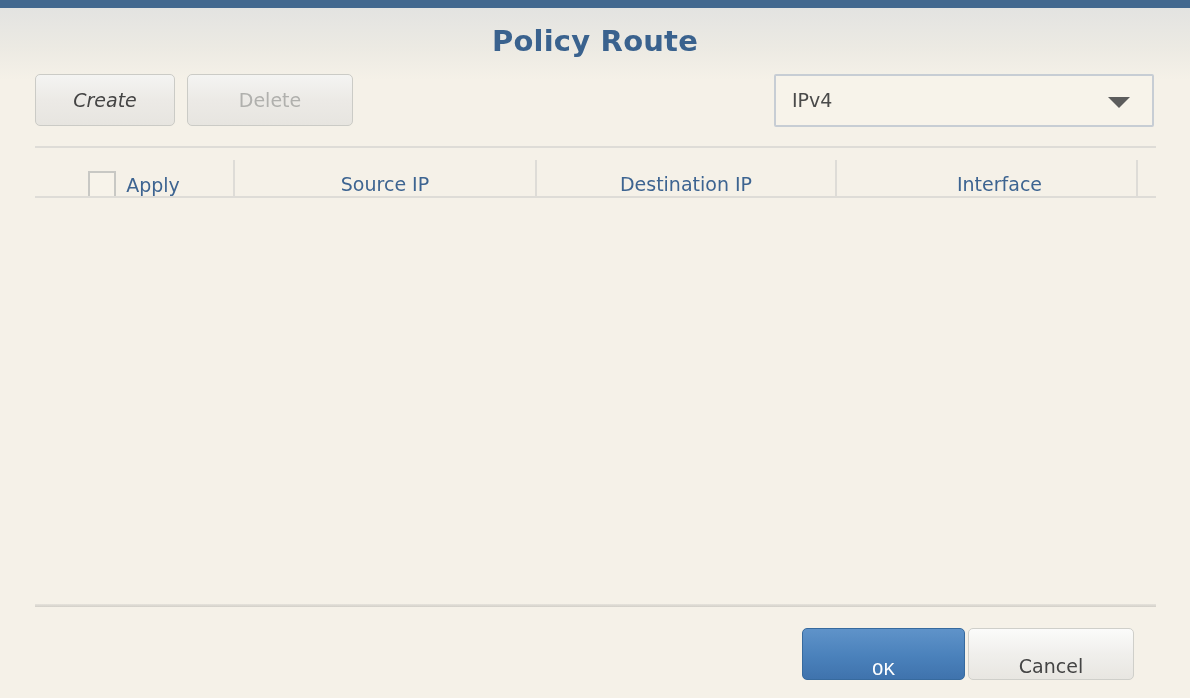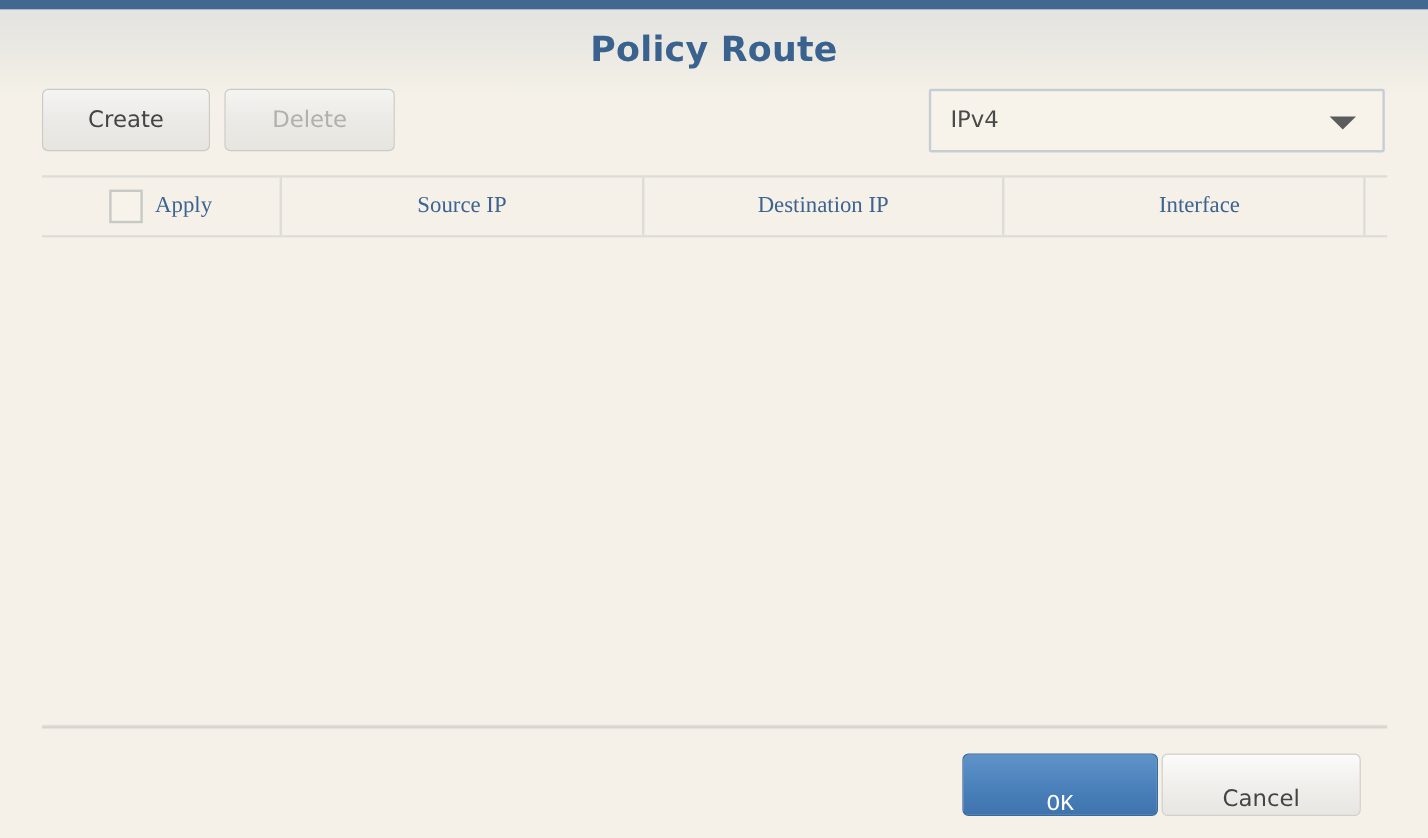--- a/index.html
+++ b/index.html
@@ -75,22 +75,22 @@
     cursor: pointer;
     padding: 0;
     line-height: 50px;
     text-align: center;
   }
   .btn-plain.disabled {
     color: #b0b0ad;
     cursor: default;
   }
 
-  #create-button { left: 35px; top: 0; width: 140px; }
-  #delete-button { left: 187px; top: 0; width: 142px; }
+  #create-button { left: 35px; top: 0; width: 140px; font-style: italic; }
+  #delete-button { left: 187px; top: 0; width: 166px; }
 
   .dropdown {
     position: absolute;
     left: 774px;
     top: 0;
     width: 380px;
     height: 53px;
     box-sizing: border-box;
     border: 2px solid #c7cdd4;
     border-radius: 2px;
@@ -132,24 +132,23 @@
     width: 1121px;
     height: 2px;
     background: #dedcd7;
   }
   .table-top-line { top: 0; }
   .table-bottom-line { top: 50px; }
 
   .table-header {
     position: absolute;
     left: 0;
-    top: 2px;
+    top: 14px;
     width: 1121px;
     height: 36px;
-    font-family: Liberation Serif, serif;
   }
   .th {
     position: absolute;
     top: 0;
     height: 48px;
     line-height: 48px;
     font-size: 19px;
     color: #3d6491;
     text-align: center;
     box-sizing: border-box;

